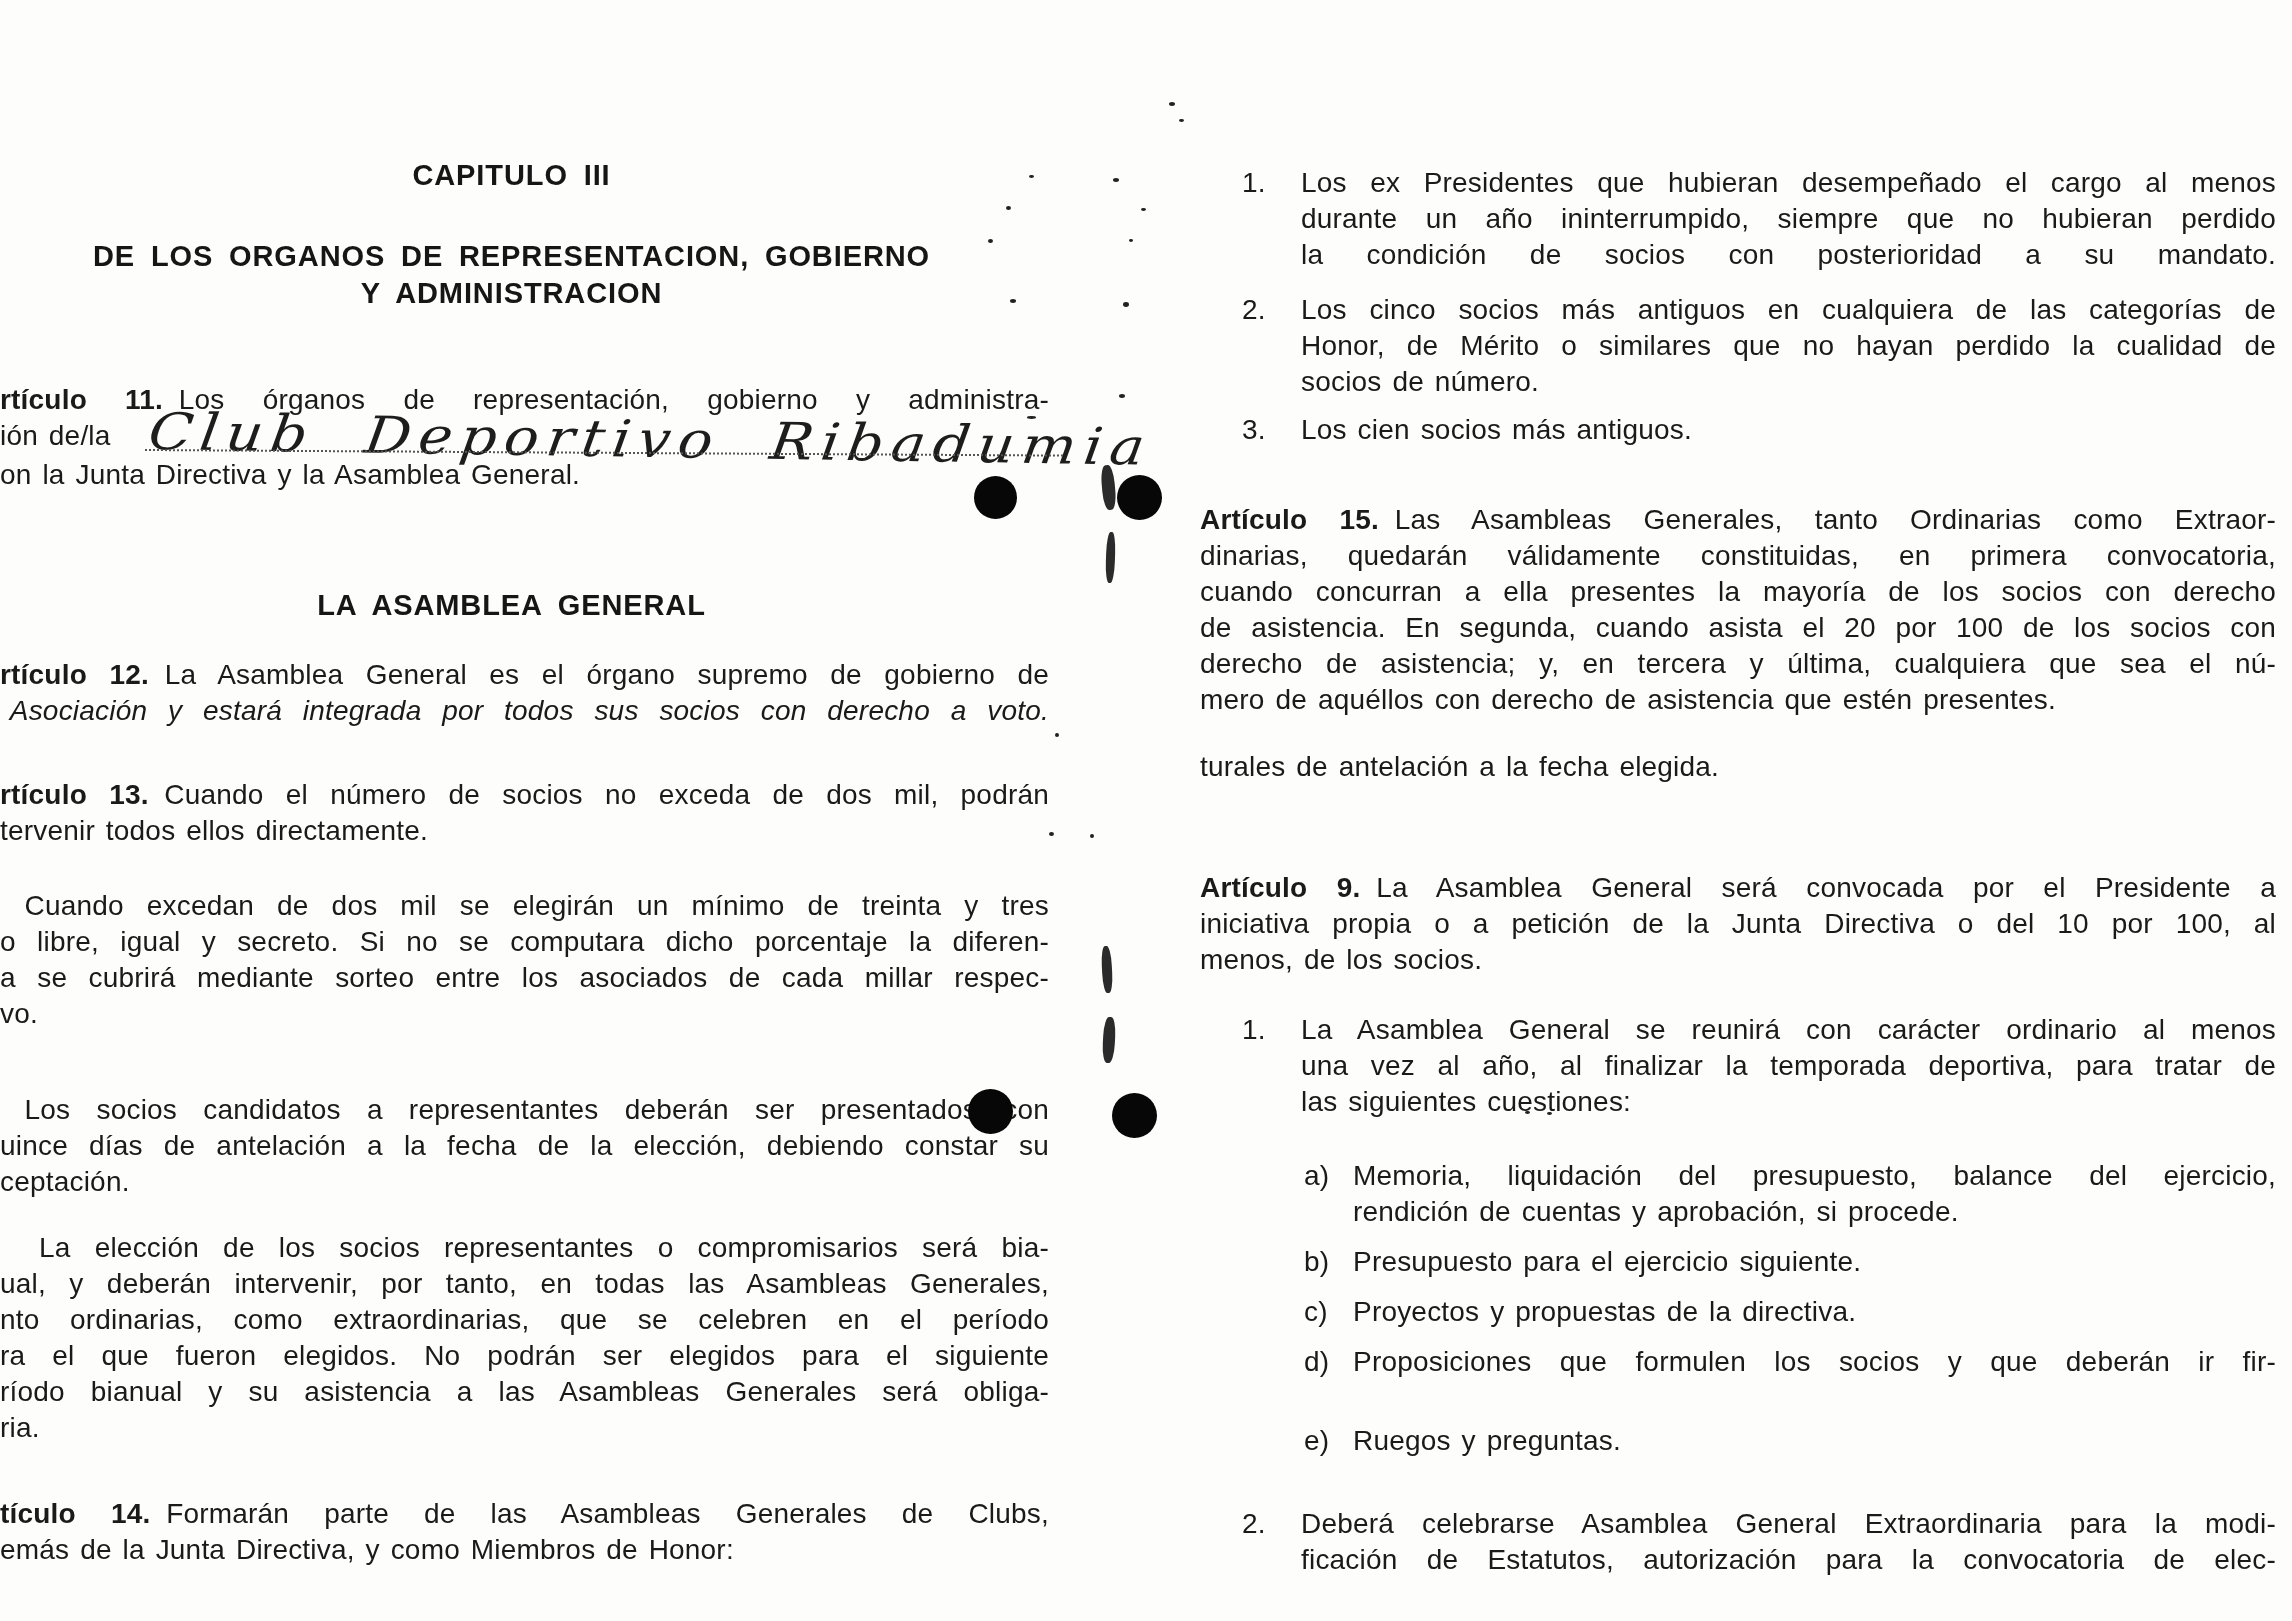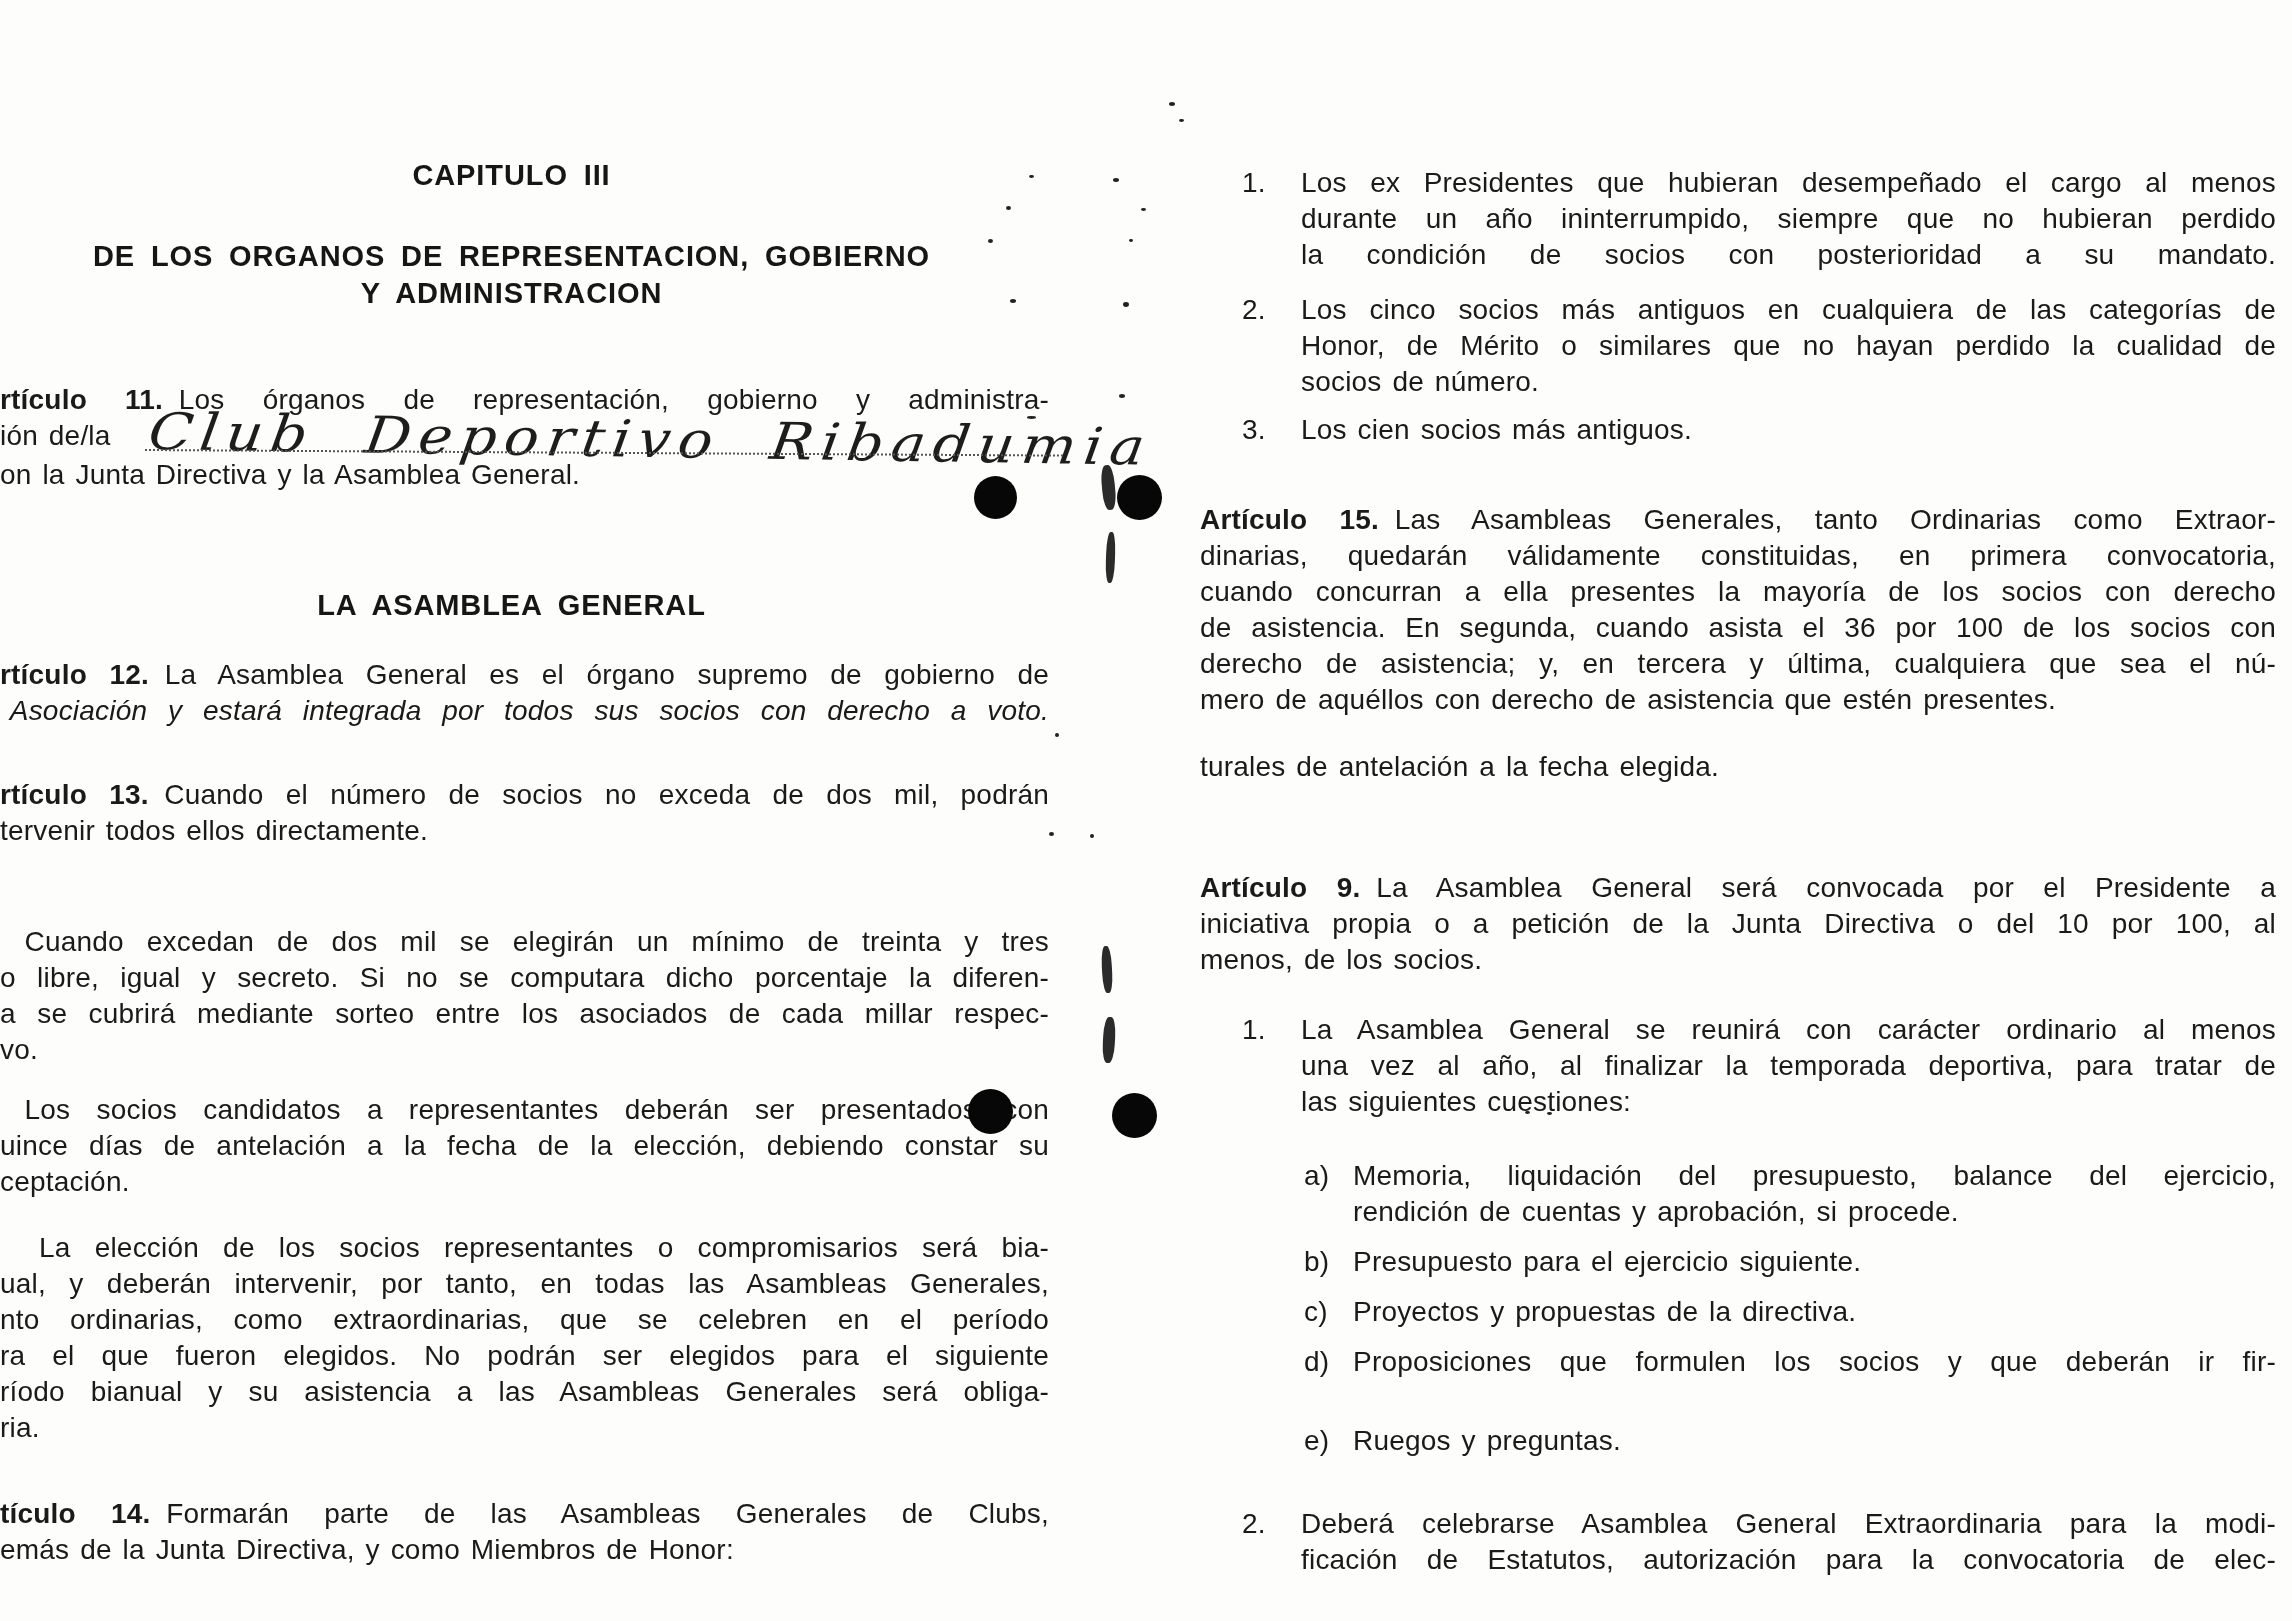--- a/index.html
+++ b/index.html
@@ -71,21 +71,21 @@
 <div class="abs" style="left:0;top:657px;width:1049px">
     <div class="line j"><b>rtículo 12.</b>La Asamblea General es el órgano supremo de gobierno de</div>
     <div class="line j" style="padding-left: 9.8px; font-style: italic;">Asociación y estará integrada por todos sus socios con derecho a voto.</div>
   </div>
 
 <div class="abs" style="left:0;top:777px;width:1049px">
     <div class="line j"><b>rtículo 13.</b>Cuando el número de socios no exceda de dos mil, podrán</div>
     <div class="line">tervenir todos ellos directamente.</div>
   </div>
 
-<div class="abs" style="left:0;top:924px;width:1049px">
+<div class="abs" style="left:0;top:888px;width:1049px">
     <div class="line j" style="padding-left: 24.5px;">Cuando excedan de dos mil se elegirán un mínimo de treinta y tres</div>
     <div class="line j">o libre, igual y secreto. Si no se computara dicho porcentaje la diferen-</div>
     <div class="line j">a se cubrirá mediante sorteo entre los asociados de cada millar respec-</div>
     <div class="line">vo.</div>
   </div>
 
 <div class="abs" style="left:0;top:1092px;width:1049px">
     <div class="line j" style="padding-left: 24.5px;">Los socios candidatos a representantes deberán ser presentados con</div>
     <div class="line j">uince días de antelación a la fecha de la elección, debiendo constar su</div>
     <div class="line">ceptación.</div>
@@ -127,21 +127,21 @@
   <span class="marker">3.</span>
   <div class="itemtext">
       <div class="line">Los cien socios más antiguos.</div>
     </div>
 </div>
 
 <div class="abs" style="left:1200px;top:502px;width:1076px">
     <div class="line j"><b>Artículo 15.</b>Las Asambleas Generales, tanto Ordinarias como Extraor-</div>
     <div class="line j">dinarias, quedarán válidamente constituidas, en primera convocatoria,</div>
     <div class="line j">cuando concurran a ella presentes la mayoría de los socios con derecho</div>
-    <div class="line j">de asistencia. En segunda, cuando asista el 36 por 100 de los socios con</div>
+    <div class="line j">de asistencia. En segunda, cuando asista el 20 por 100 de los socios con</div>
     <div class="line j">derecho de asistencia; y, en tercera y última, cualquiera que sea el nú-</div>
     <div class="line">mero de aquéllos con derecho de asistencia que estén presentes.</div>
   </div>
 
 <div class="abs" style="left:1200px;top:749px;width:1076px">
     <div class="line">turales de antelación a la fecha elegida.</div>
   </div>
 
 <div class="abs" style="left:1200px;top:870px;width:1076px">
     <div class="line j"><b>Artículo 9.</b>La Asamblea General será convocada por el Presidente a</div>

